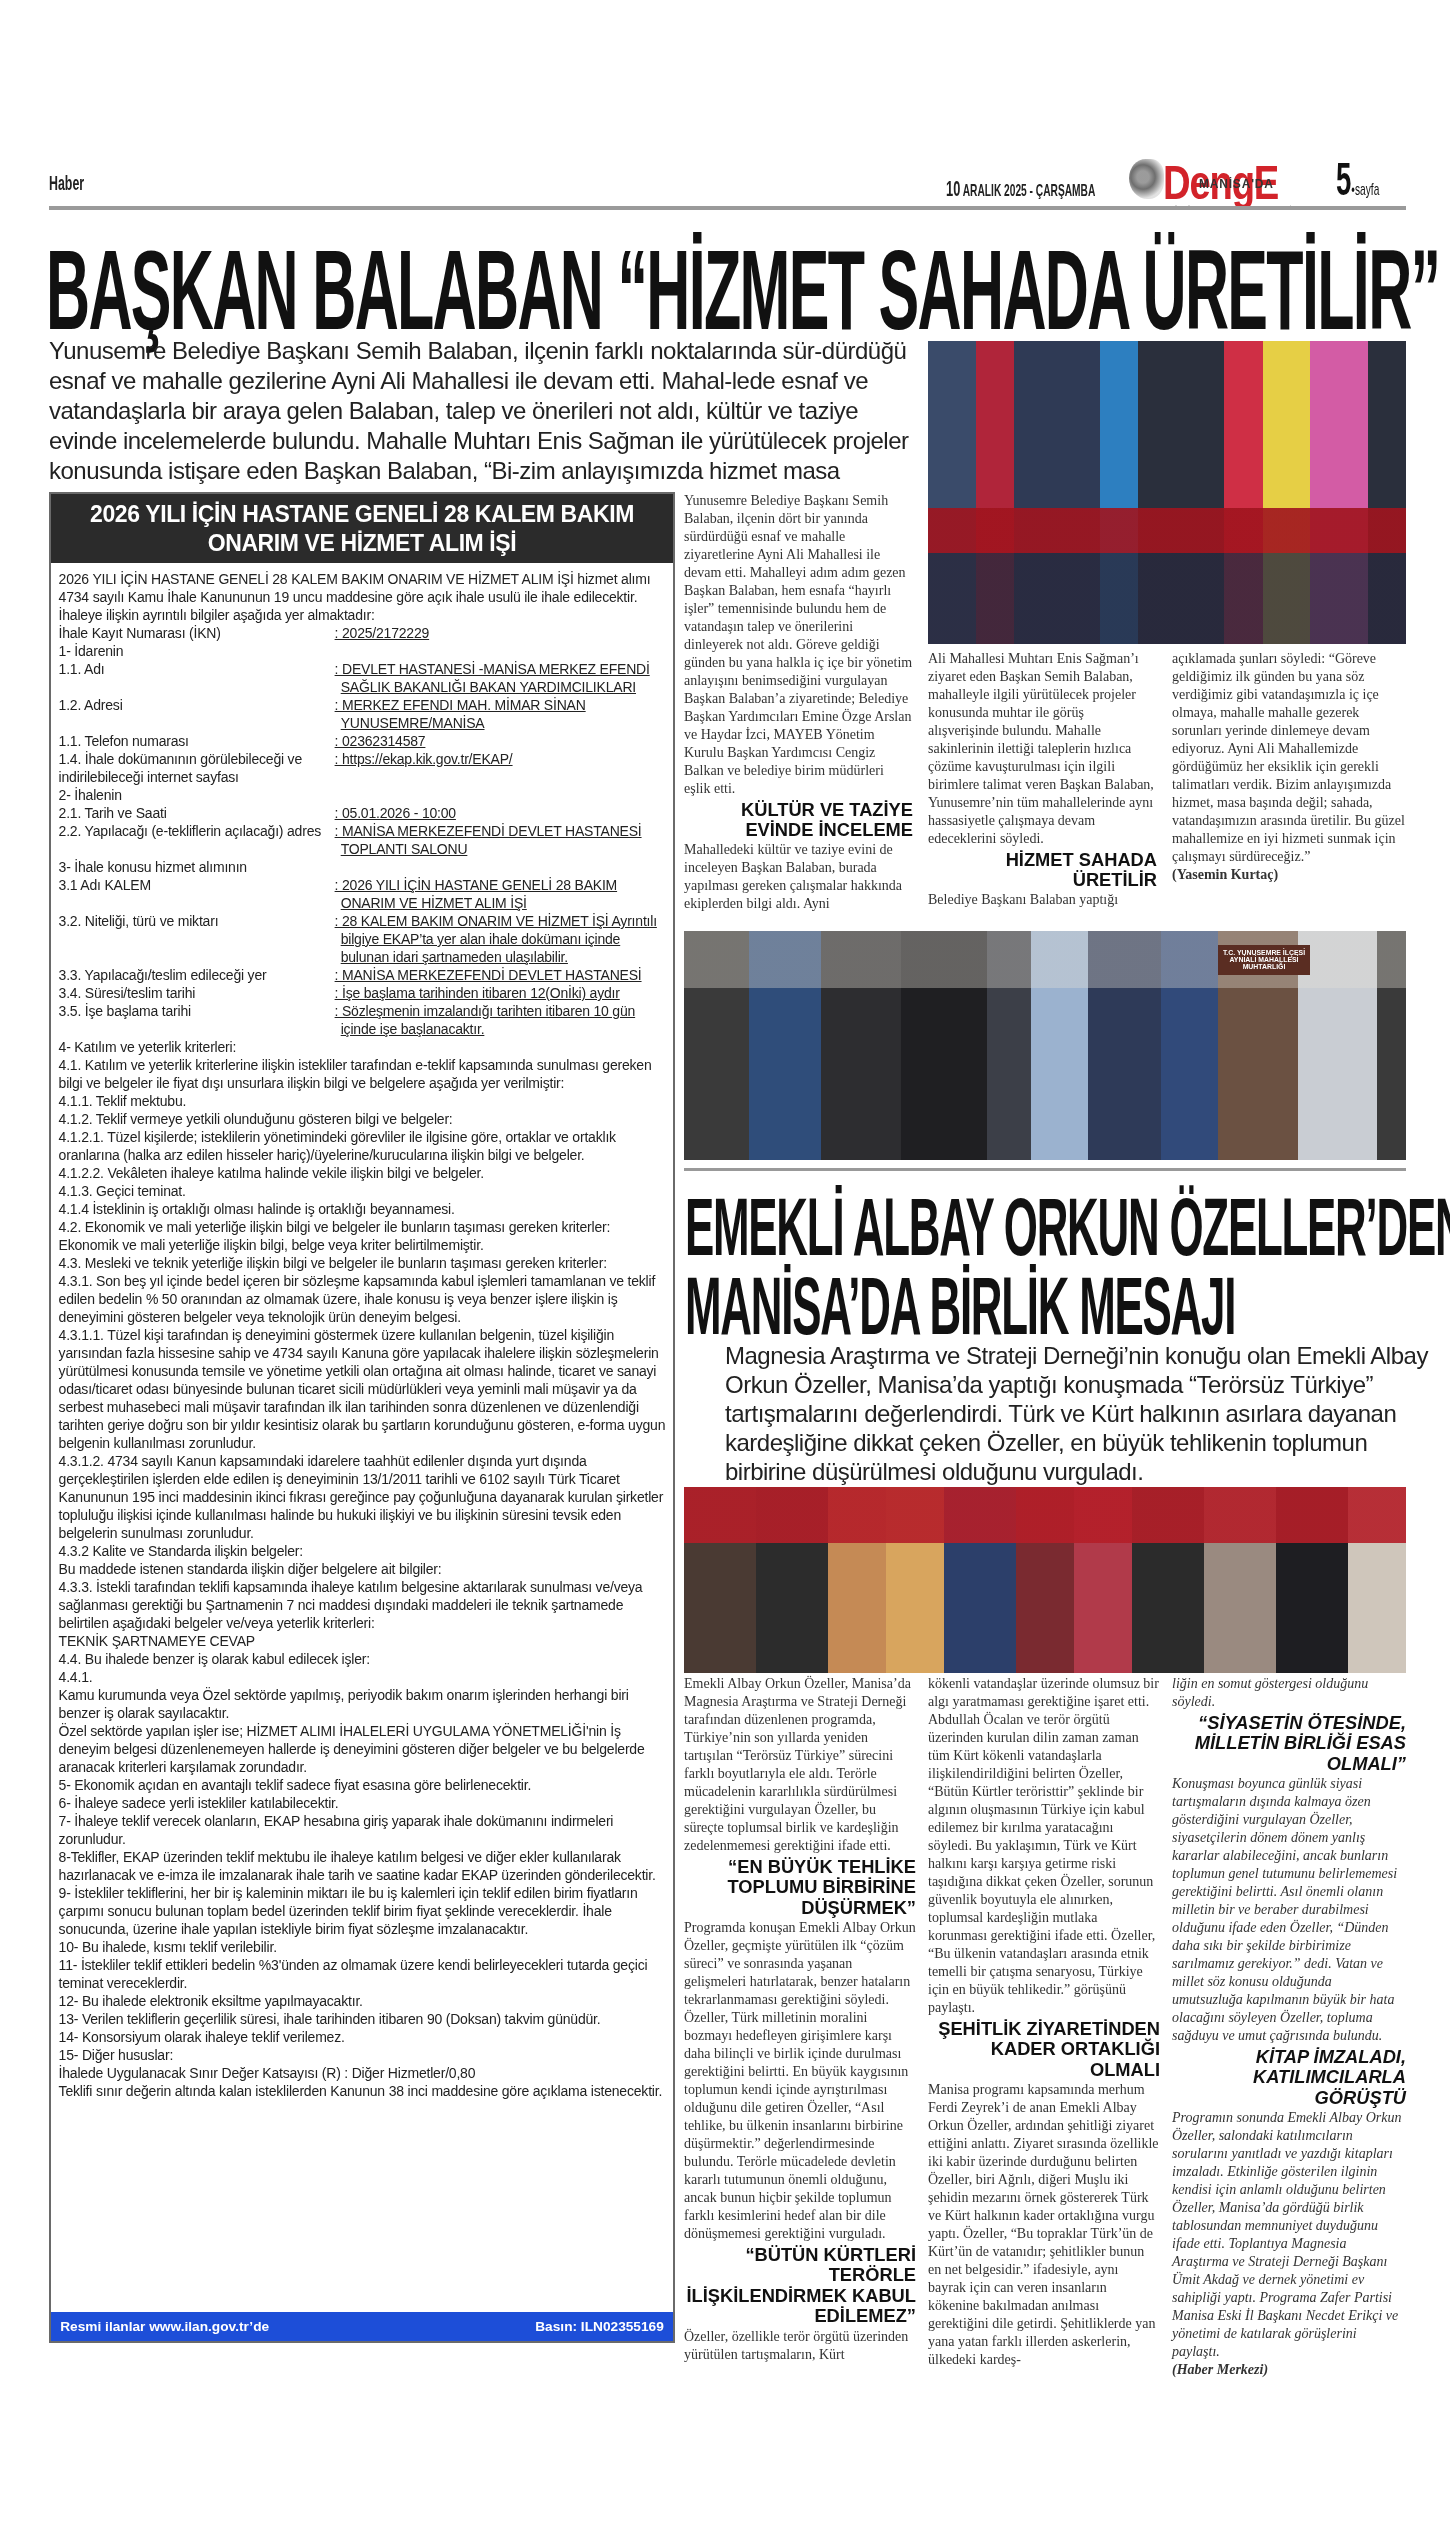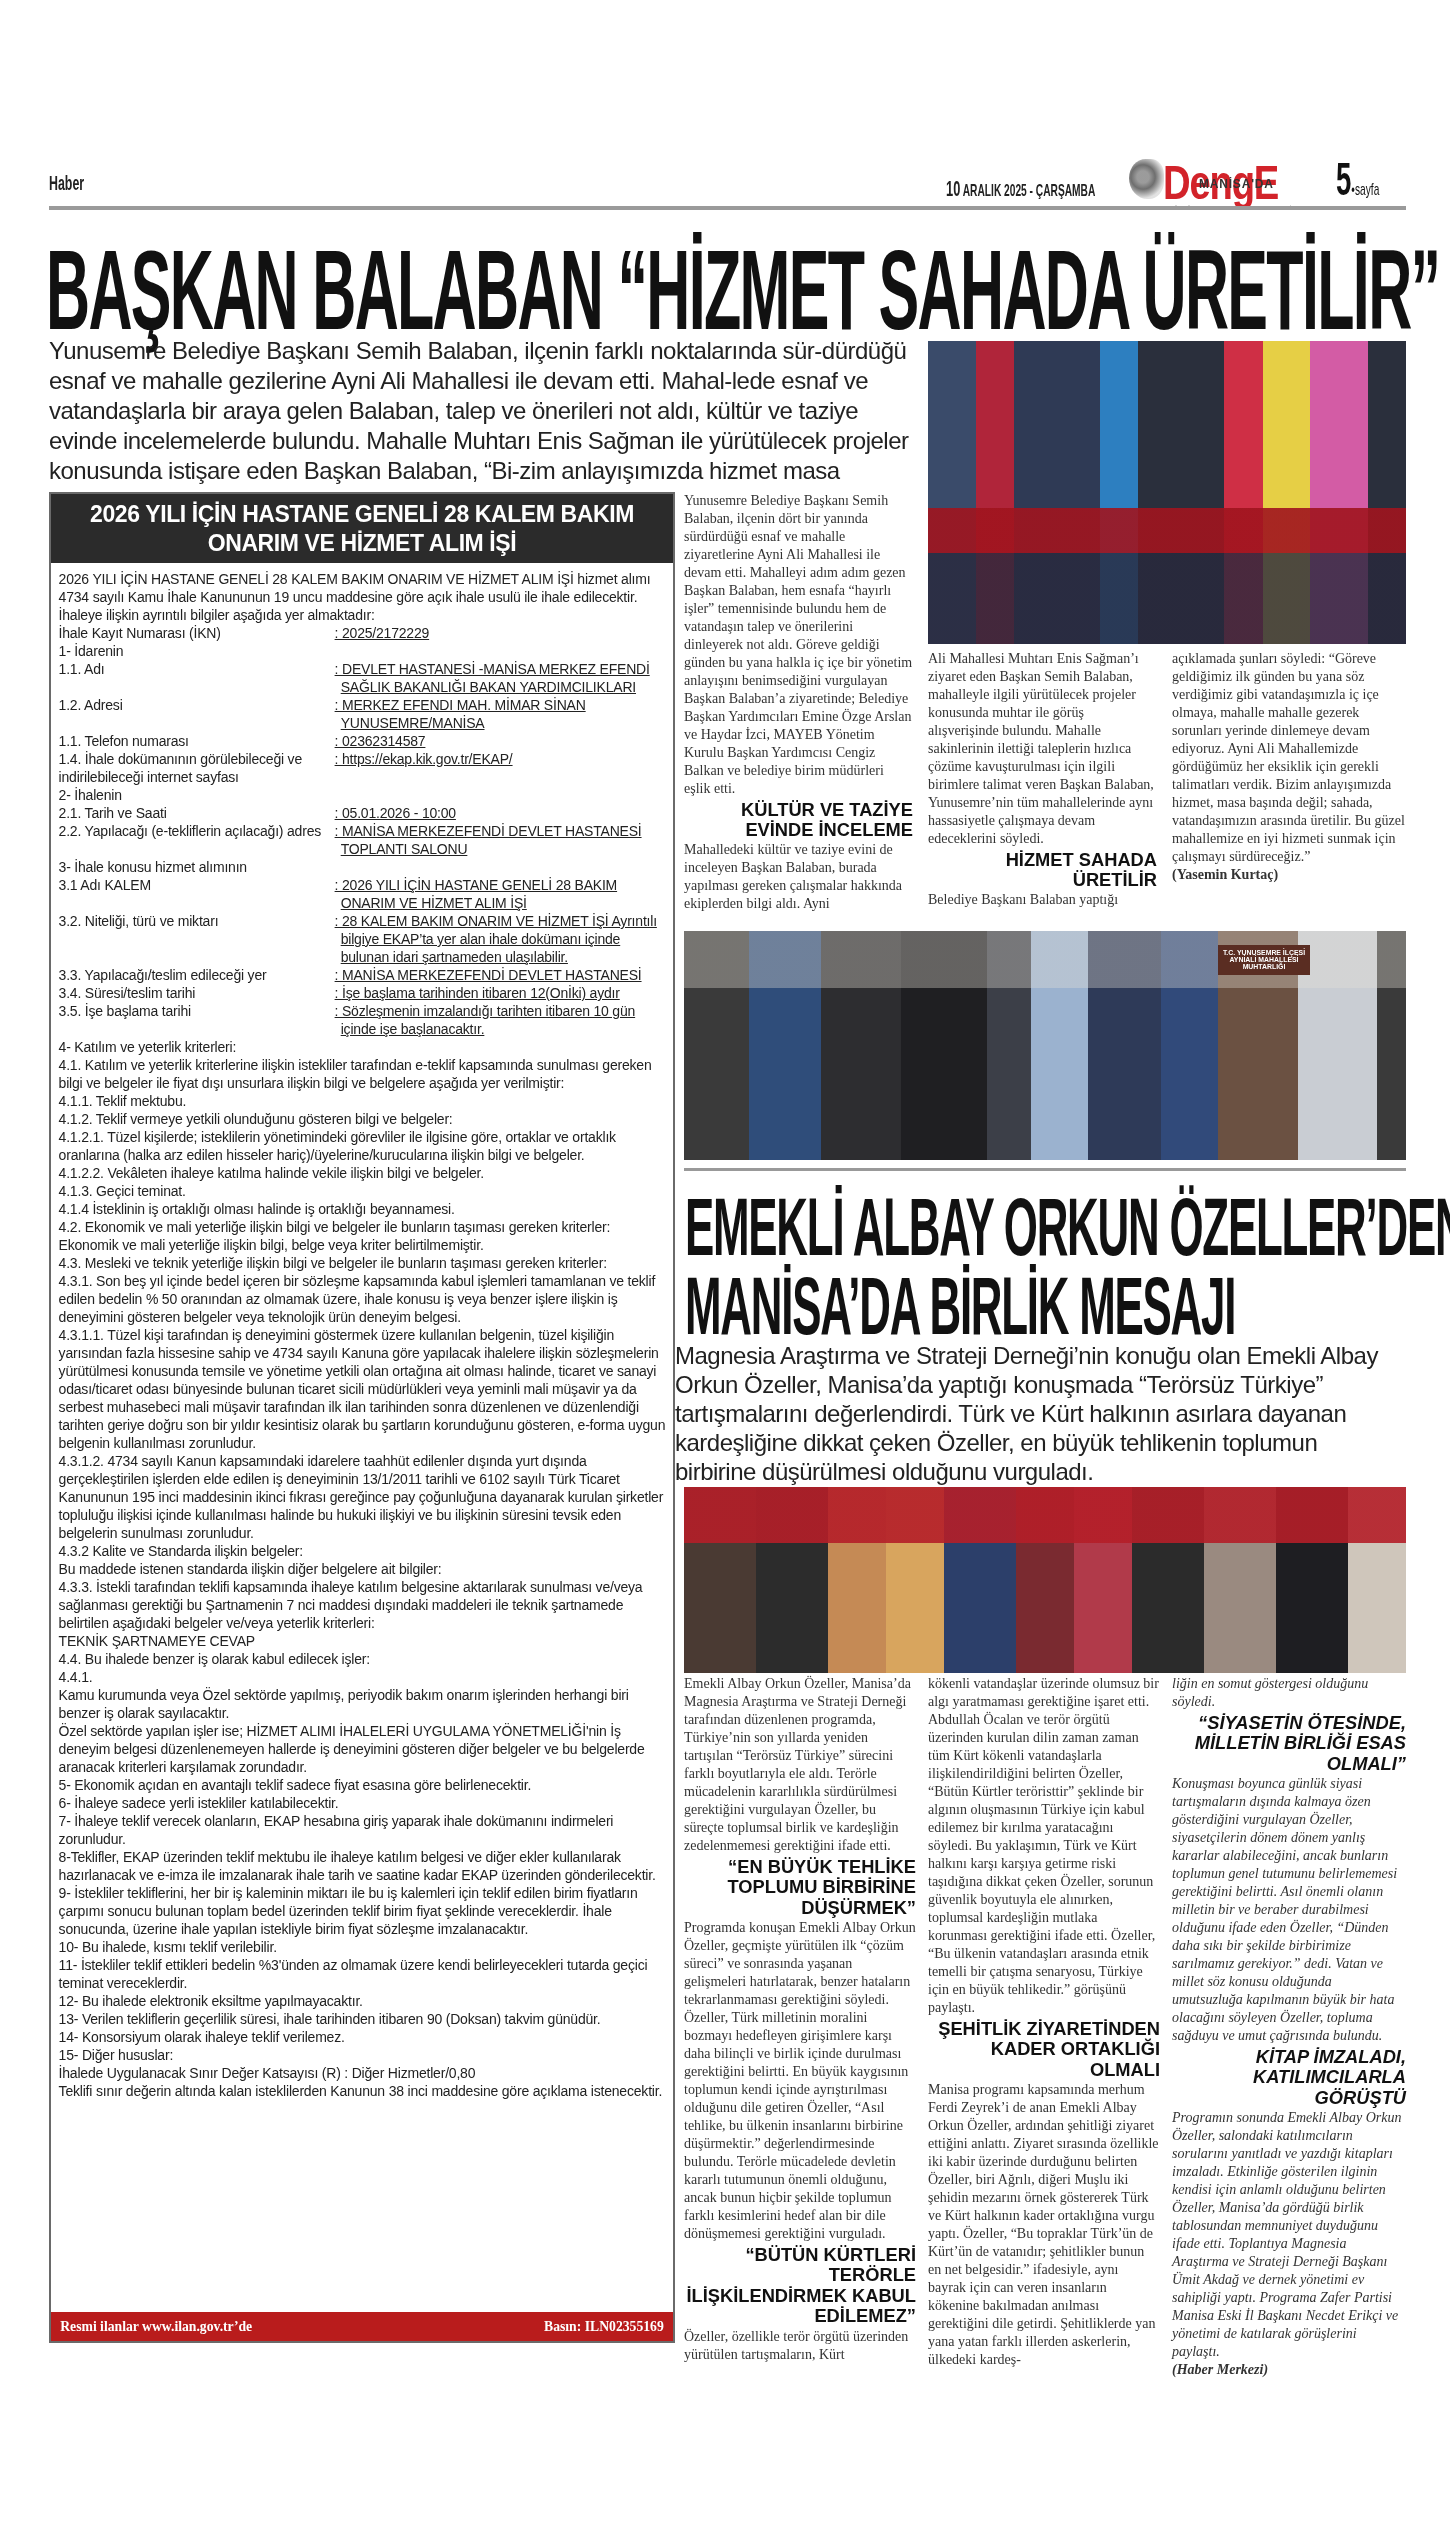--- a/index.html
+++ b/index.html
@@ -24,21 +24,21 @@
 
   .lead1 { left: 49px; top: 336px; width: 870px; font-family: "Liberation Sans", sans-serif; font-size: 24px; line-height: 30px; color: #222; letter-spacing: -0.5px; }
 
   
   .ad { left: 49px; top: 492px; width: 626px; height: 1851px; border: 2.3px solid #6a6a6a; }
   .ad-head { position: absolute; left: 0; top: 0; width: 100%; height: 69px; background: #2b2b2b; color: #fff; text-align: center; font-family: "Liberation Sans", sans-serif; font-weight: bold; font-size: 23px; line-height: 29px; padding-top: 6.1px; letter-spacing: -0.4px; }
   .ad-body { position: absolute; left: 7.6px; top: 76px; width: 607px; font-family: "Liberation Sans", sans-serif; font-size: 14px; line-height: 18px; color: #222; letter-spacing: -0.2px; }
   .ad-body .row { display: flex; }
   .ad-body .k { width: 276px; flex: none; }
   .ad-body .v { flex: 1; padding-left: 6.1px; text-indent: -6.1px; text-decoration: underline; }
-  .ad-foot { position: absolute; left: 0; bottom: 0; width: 100%; height: 29px; background: #b91c1c; color: #fff; font-family: Liberation Serif, serif; font-weight: bold; font-size: 13.7px; line-height: 29px; padding: 0 9.2px; display: flex; justify-content: space-between; }
+  .ad-foot { position: absolute; left: 0; bottom: 0; width: 100%; height: 29px; background: #1d4ed8; color: #fff; font-family: Liberation Sans, sans-serif; font-weight: bold; font-size: 13.7px; line-height: 29px; padding: 0 9.2px; display: flex; justify-content: space-between; }
 
   
   .col { font-size: 14px; line-height: 18px; color: #333; }
   .sub-h { font-family: "Liberation Sans", sans-serif; font-weight: bold; font-size: 18.3px; line-height: 20.6px; text-align: right; color: #111; margin: 1.5px 0 0.8px; }
   .sign { font-weight: bold; }
 
   .photo { background: #888; overflow: hidden; }
   .photo1 { left: 928px; top: 341px; width: 478px; height: 303px; background:
       linear-gradient(180deg, rgba(0,0,0,0) 0 55%, rgba(160,20,30,.9) 55% 70%, rgba(40,40,60,.8) 70%),
       linear-gradient(90deg, #3a4b6a 0 10%, #b0253a 10% 18%, #2f3a55 18% 36%, #2d7fc0 36% 44%, #2a2f3c 44% 62%, #cf2f45 62% 70%, #e6cf45 70% 80%, #d35ca5 80% 92%, #2a2f3c 92%);
@@ -48,21 +48,21 @@
       linear-gradient(90deg, #3a3a3a 0 9%, #2f4d7a 9% 19%, #2d2d30 19% 30%, #1f1f22 30% 42%, #3c3f48 42% 48%, #9bb2cf 48% 56%, #2e3a58 56% 66%, #314a7a 66% 74%, #6b5142 74% 85%, #c9cdd3 85% 96%, #3a3a3a 96%);
   }
   .photo3 { left: 684px; top: 1487px; width: 722px; height: 186px; background:
       linear-gradient(180deg, rgba(180,30,40,.9) 0 30%, rgba(0,0,0,0) 30%),
       linear-gradient(90deg, #4a3a33 0 10%, #2c2c2c 10% 20%, #c58a55 20% 28%, #d8a55e 28% 36%, #2c3f6a 36% 46%, #7a2a30 46% 54%, #b13a4a 54% 62%, #2b2b2b 62% 72%, #9a8a80 72% 82%, #1e1e22 82% 92%, #cfc6bb 92%);
   }
   .photo .lbl { position: absolute; color: #fff; font-family: "Liberation Sans", sans-serif; font-size: 6.9px; font-weight: bold; }
 
   .rule2 { left: 684px; top: 1168px; width: 722px; height: 3.1px; background: #999; }
   .headline2 { left: 685px; top: 1187px; width: 725px; font-family: "Liberation Sans", sans-serif; font-weight: bold; font-size: 82px; line-height: 79px; letter-spacing: -2.3px; white-space: nowrap; transform: scaleX(0.535); transform-origin: left; color: #111; }
-  .lead2 { left: 675px; top: 1341px; width: 725px; font-family: "Liberation Sans", sans-serif; font-size: 24px; line-height: 29px; color: #222; letter-spacing: -0.5px; }
+  .lead2 { left: 725px; top: 1341px; width: 725px; font-family: "Liberation Sans", sans-serif; font-size: 24px; line-height: 29px; color: #222; letter-spacing: -0.5px; }
 </style>
 </head>
 <body>
 
 <div class="abs hdr-section">Haber</div>
 <div class="abs hdr-date"><span class="big">10</span> <span>ARALIK 2025 - ÇARŞAMBA</span></div>
 <div class="abs logo">
   <div class="face"></div>
   <div class="word">DengE</div>
   <div class="top">MANİSA'DA</div>

